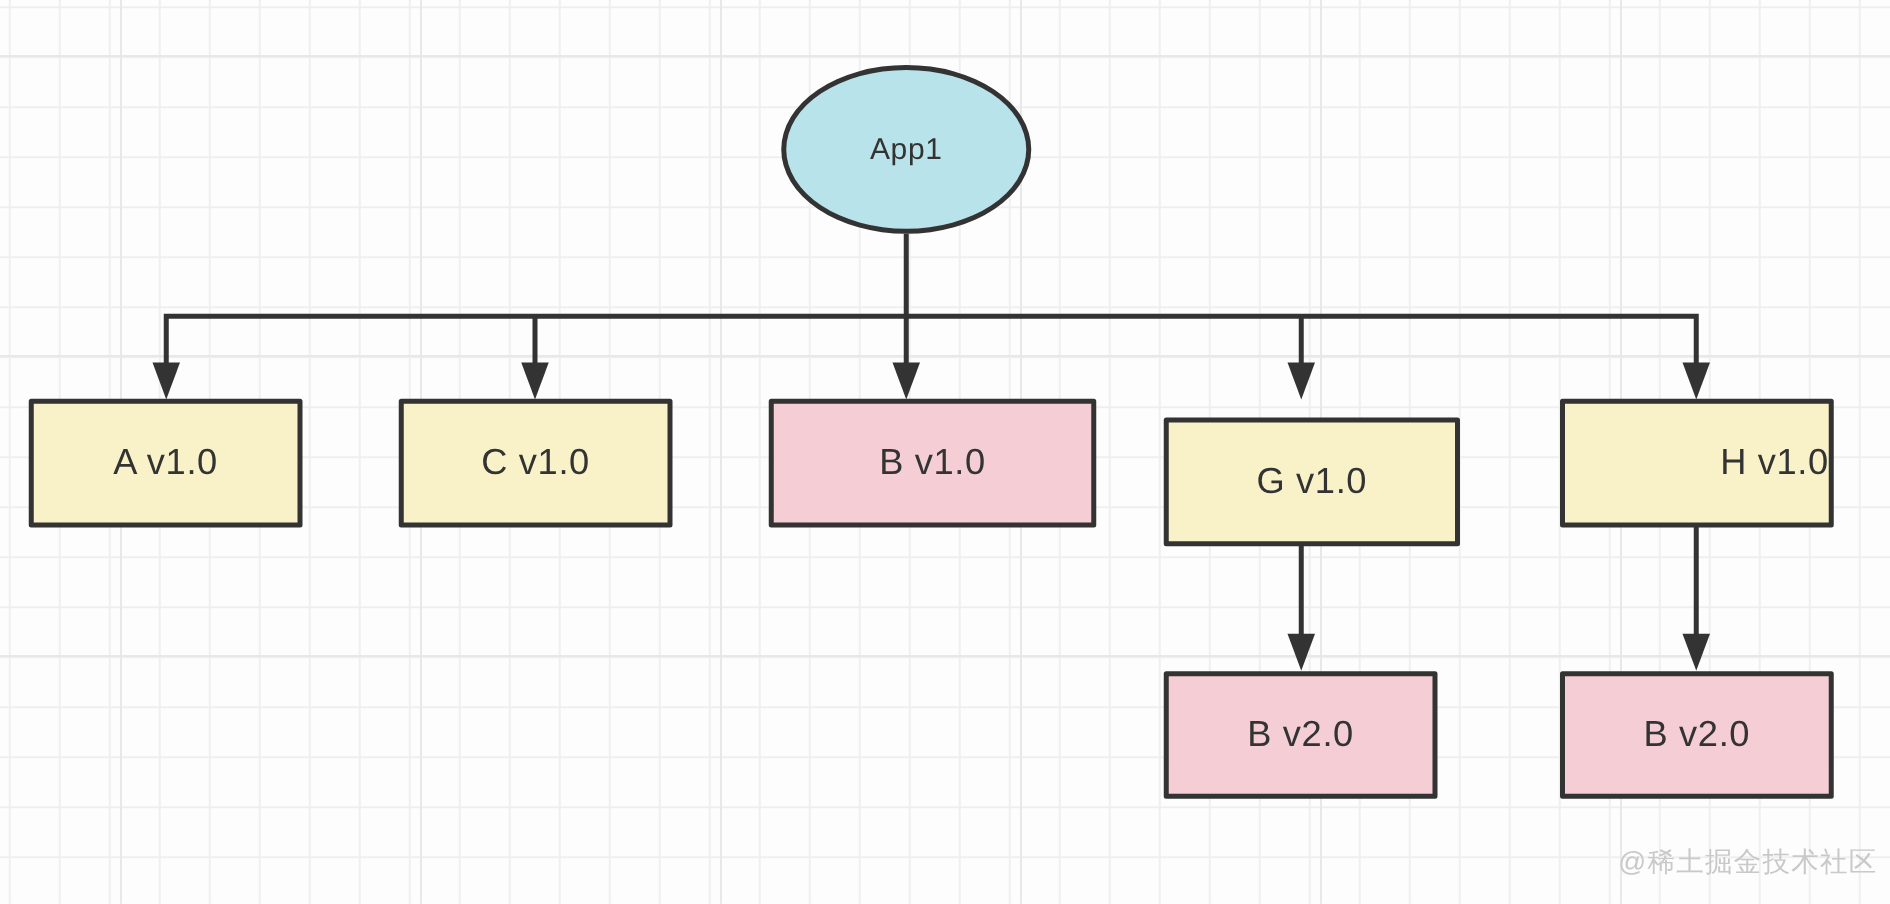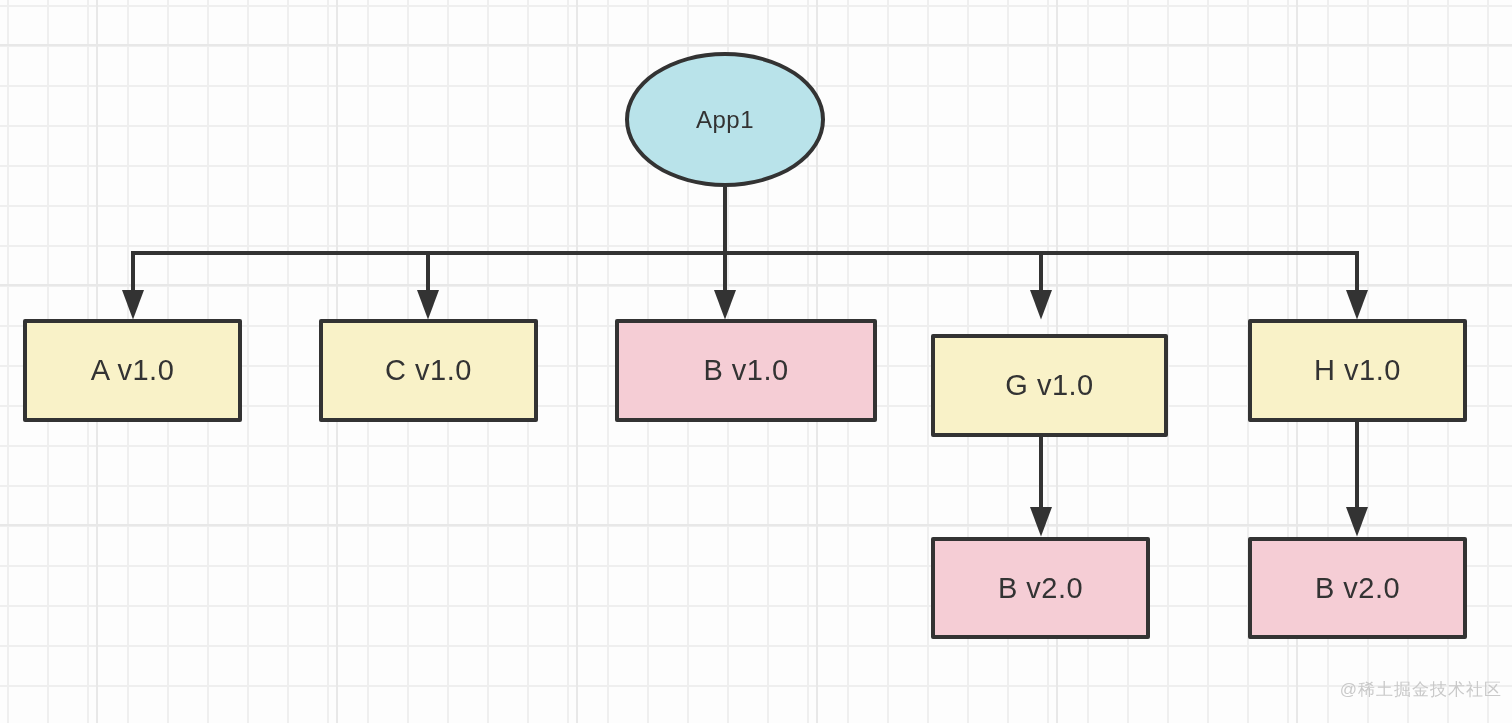--- a/index.html
+++ b/index.html
@@ -38,30 +38,30 @@
     letter-spacing:0.5px;
   }
   .node.rect{border-radius:2px;}
   .node.ellipse{border-radius:50%;font-size:24px;}
   
   .n-app1{left:625px;top:52px;width:200px;height:135px;}
   .n-a   {left:23px;  top:319px;width:219px;height:103px;}
   .n-c   {left:319px; top:319px;width:219px;height:103px;}
   .n-b1  {left:615px; top:319px;width:262px;height:103px;}
   .n-g   {left:931px; top:334px;width:237px;height:103px;}
-  .n-h   {left:1248px;top:319px;width:219px;height:103px;}
+  .n-h   {left:1248px;top:319px;width:219px;height:103px;justify-content:flex-end;}
   
   .n-b2g {left:931px; top:537px;width:219px;height:102px;}
   .n-b2h {left:1248px;top:537px;width:219px;height:102px;}
 
   .watermark{
     position:absolute;
     right:10px;
     top:679px;
-    font-size:17px;
+    font-size:22px;
     line-height:22px;
     color:#c9c9c9;
     letter-spacing:1px;
   }
 </style>
 </head>
 <body>
 
 <div class="canvas">
 

